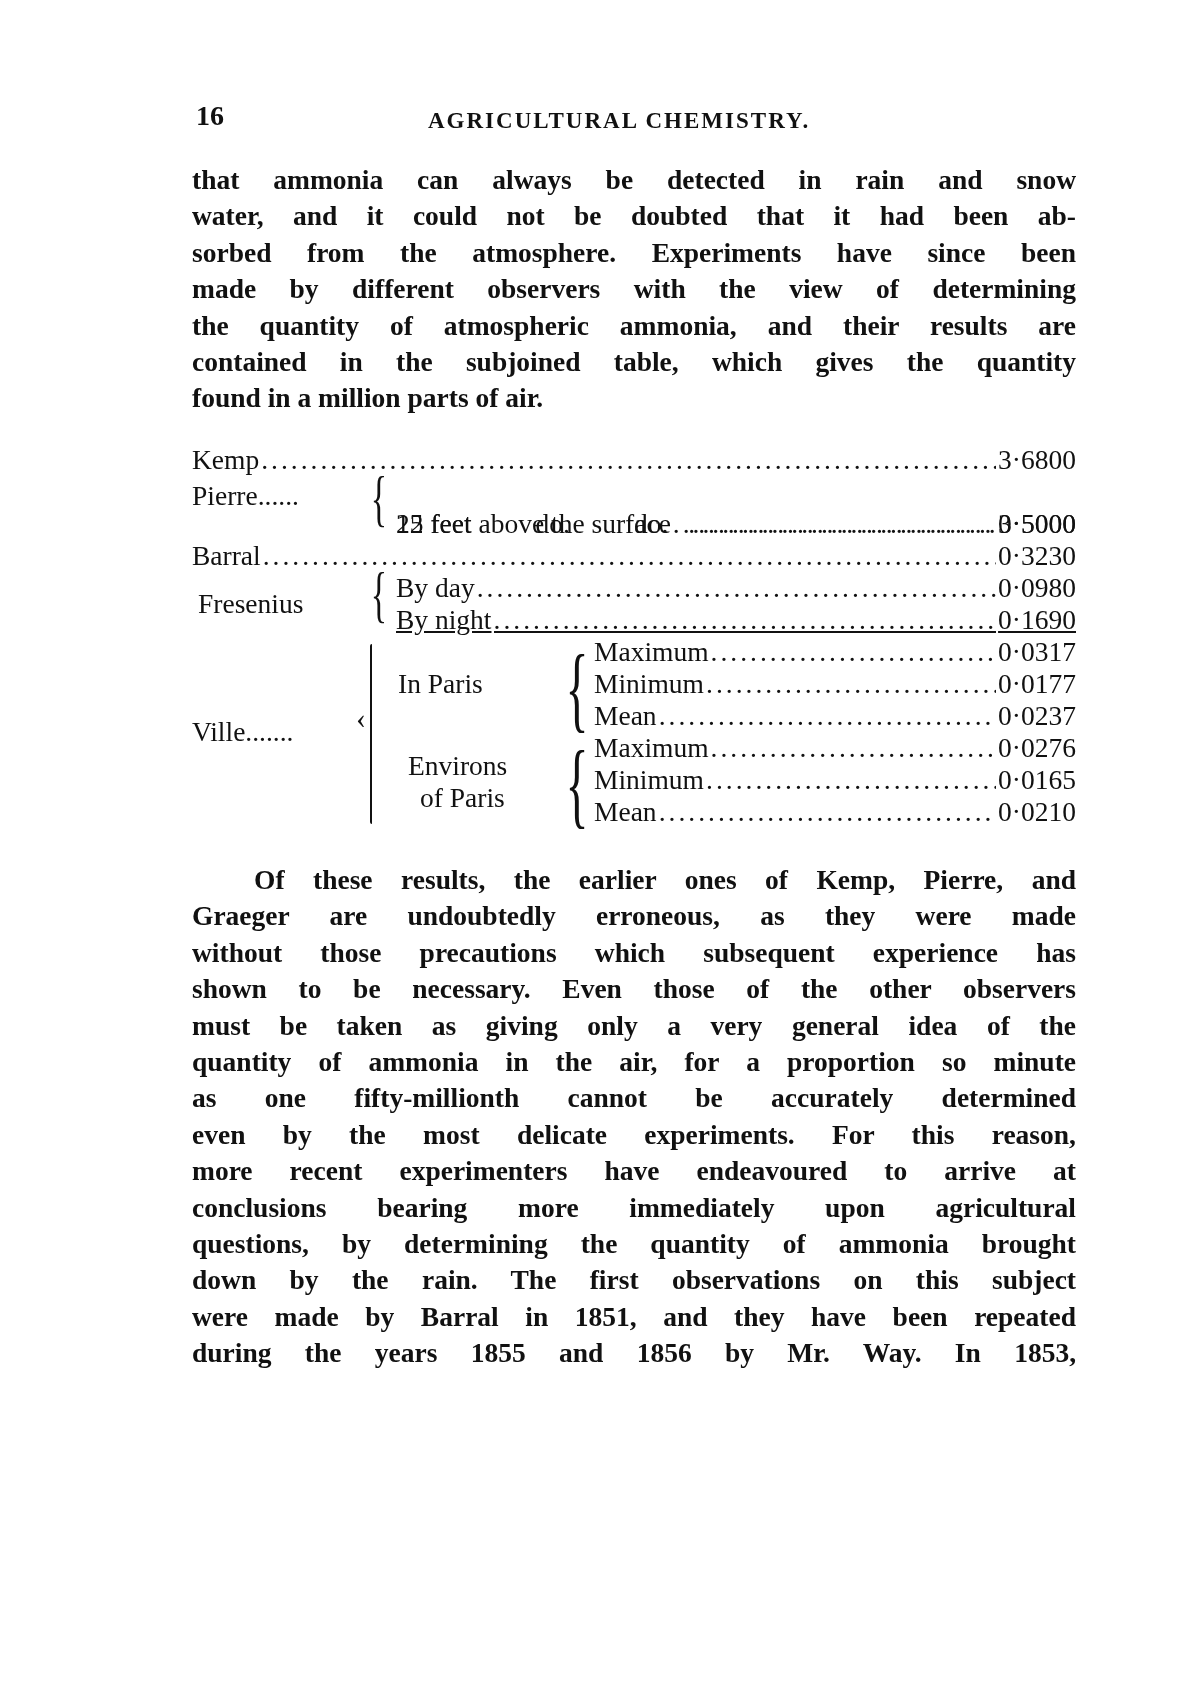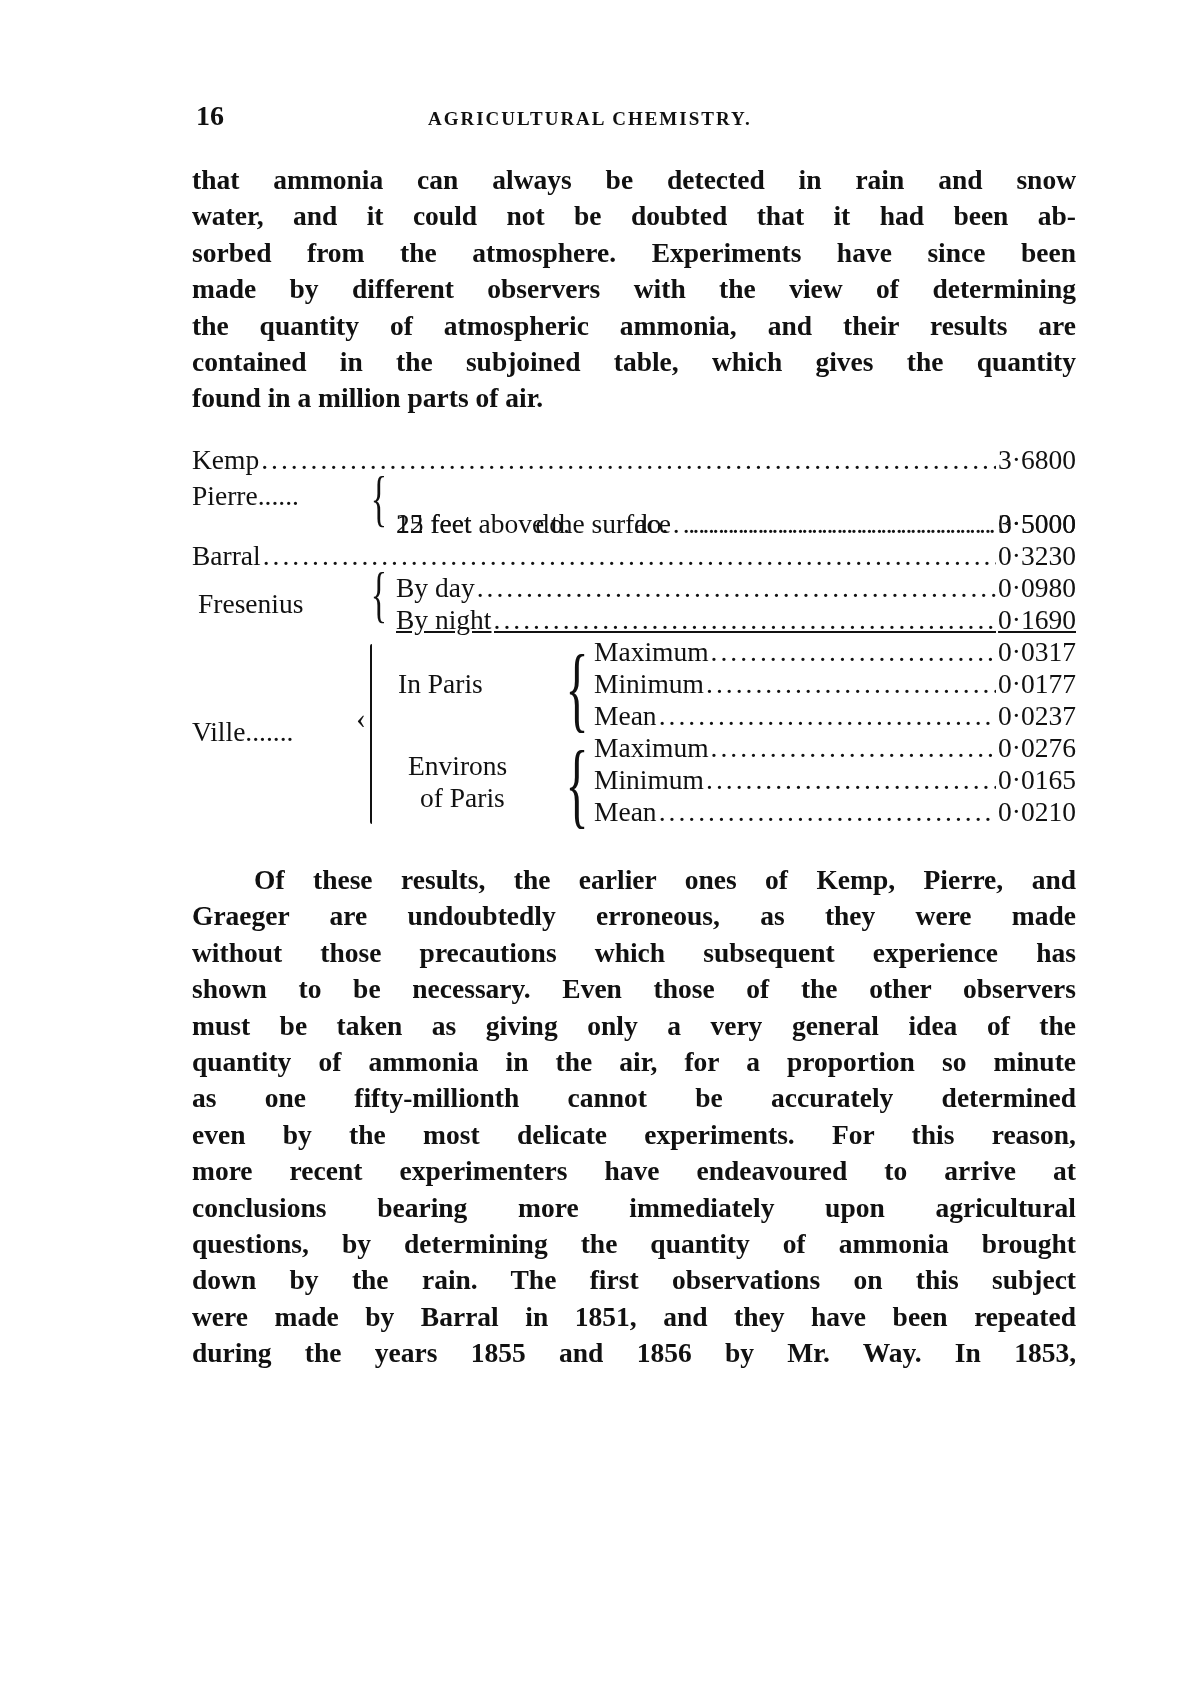--- a/index.html
+++ b/index.html
@@ -2,21 +2,21 @@
 <html><head>
 <meta charset="utf-8">
 <style>
   html, body { margin: 0; padding: 0; background: #ffffff; }
   body { width: 1200px; height: 1688px; position: relative; overflow: hidden;
          font-family: "Liberation Serif", "DejaVu Serif", serif; color: #111; }
   .page { position: absolute; left: 0; top: 0; width: 1200px; height: 1688px; }
 
   .header { position: absolute; top: 100px; left: 196px; width: 880px; height: 36px; }
   .page-num { position: absolute; left: 0; top: 0; font-size: 28px; font-weight: bold; }
-  .running-head { position: absolute; left: 232px; top: 8px; font-size: 19px; font-weight: bold;
+  .running-head { position: absolute; left: 232px; top: 8px; font-size: 23px; font-weight: bold;
                   letter-spacing: 2px; font-variant: small-caps; text-transform: uppercase; }
 
   .para { position: absolute; left: 192px; width: 884px; font-size: 27.5px; line-height: 36.4px;
           text-align: justify; text-align-last: left; font-weight: bold; }
   .para .line { display: block; text-align: justify; text-align-last: justify; white-space: nowrap; height: 36.4px; }
   .para .line.last { text-align-last: left; }
   .p1 { top: 162px; }
   .p2 { top: 862px; }
   .p2 .line.indent { padding-left: 62px; }
 

